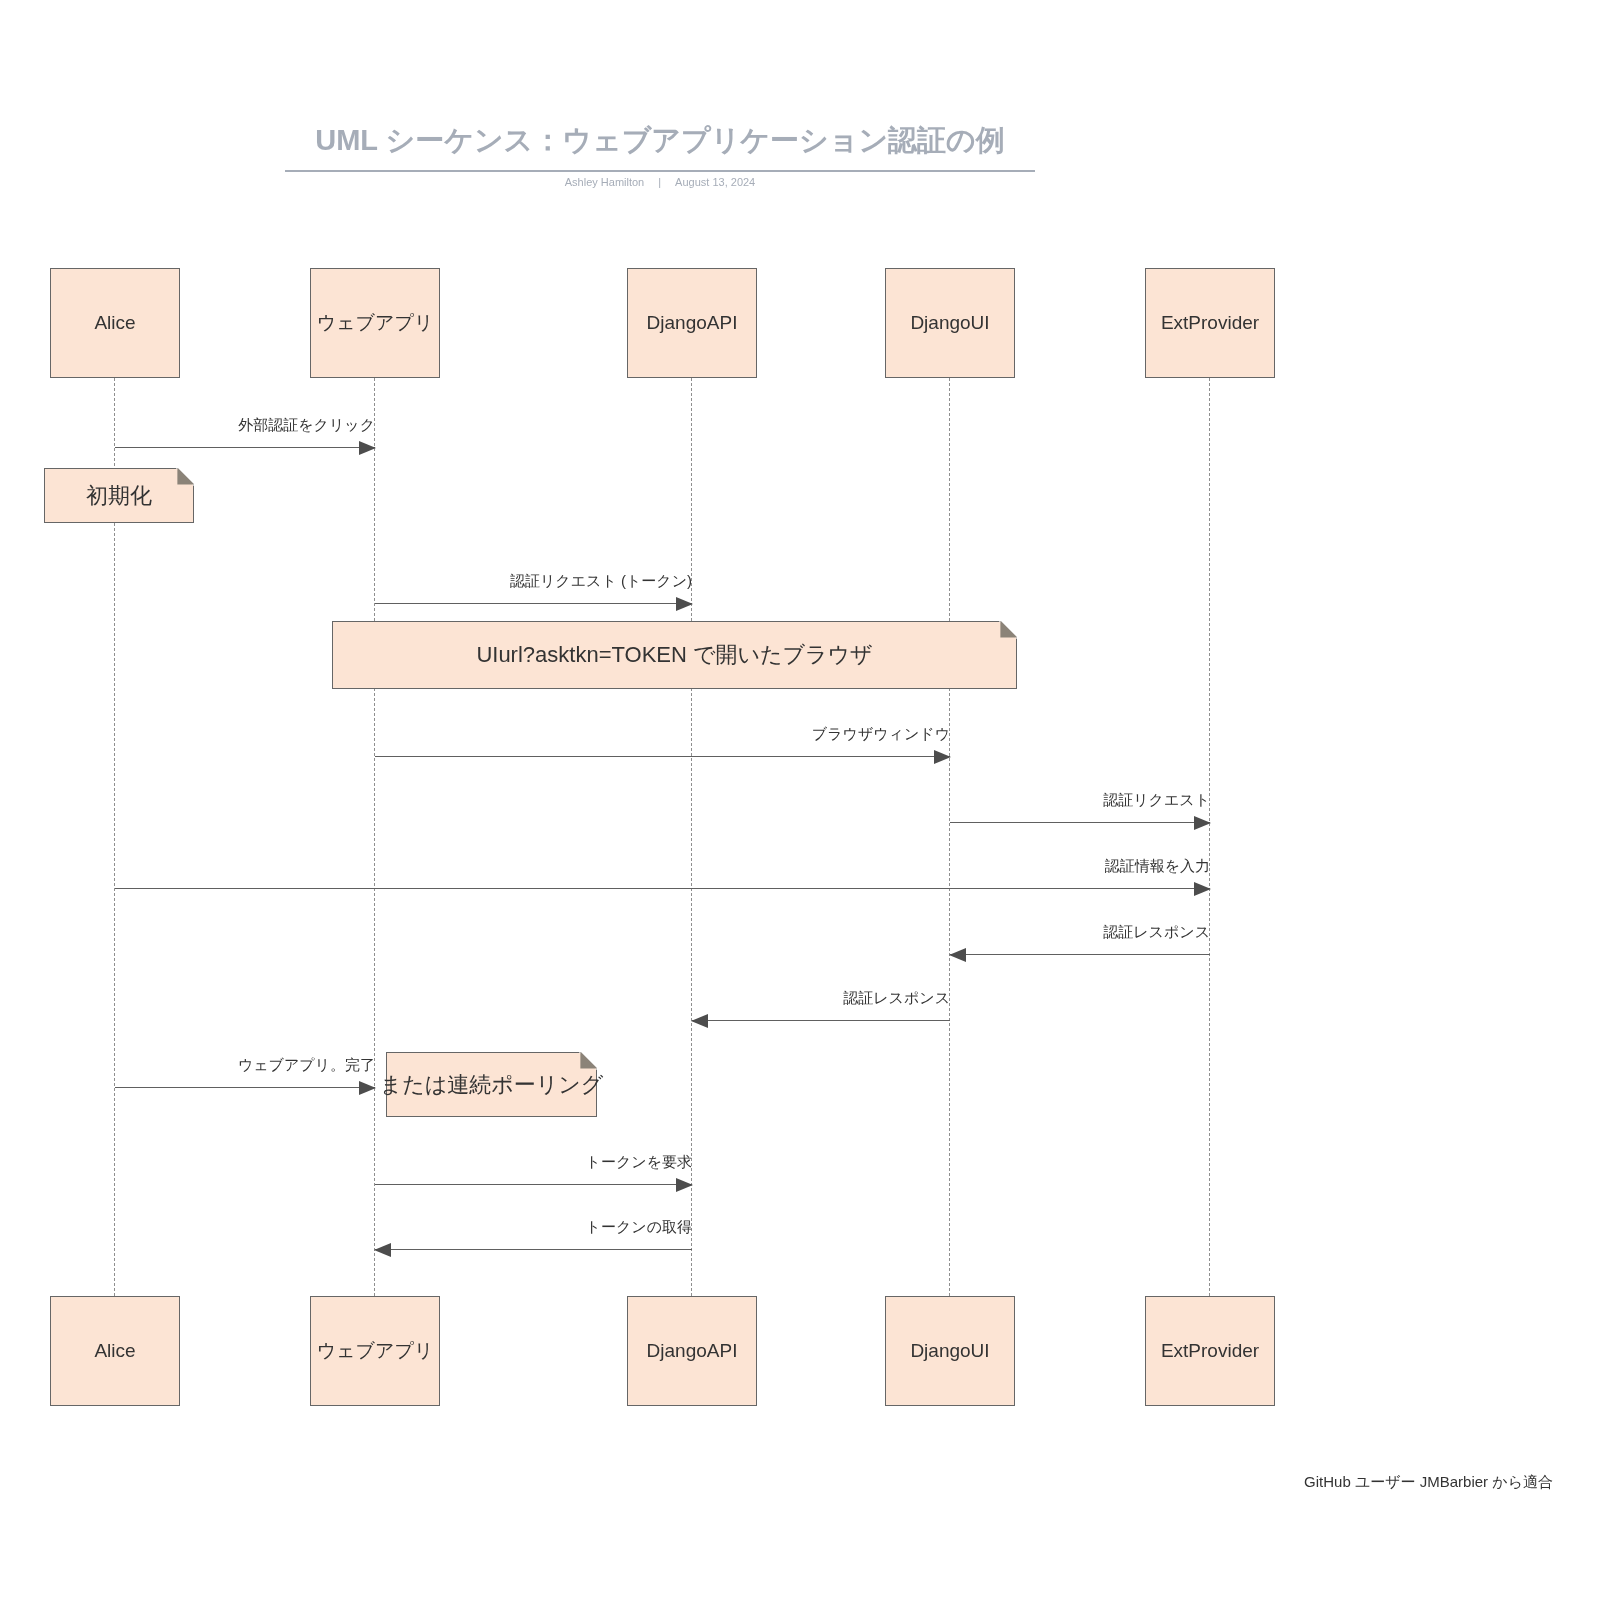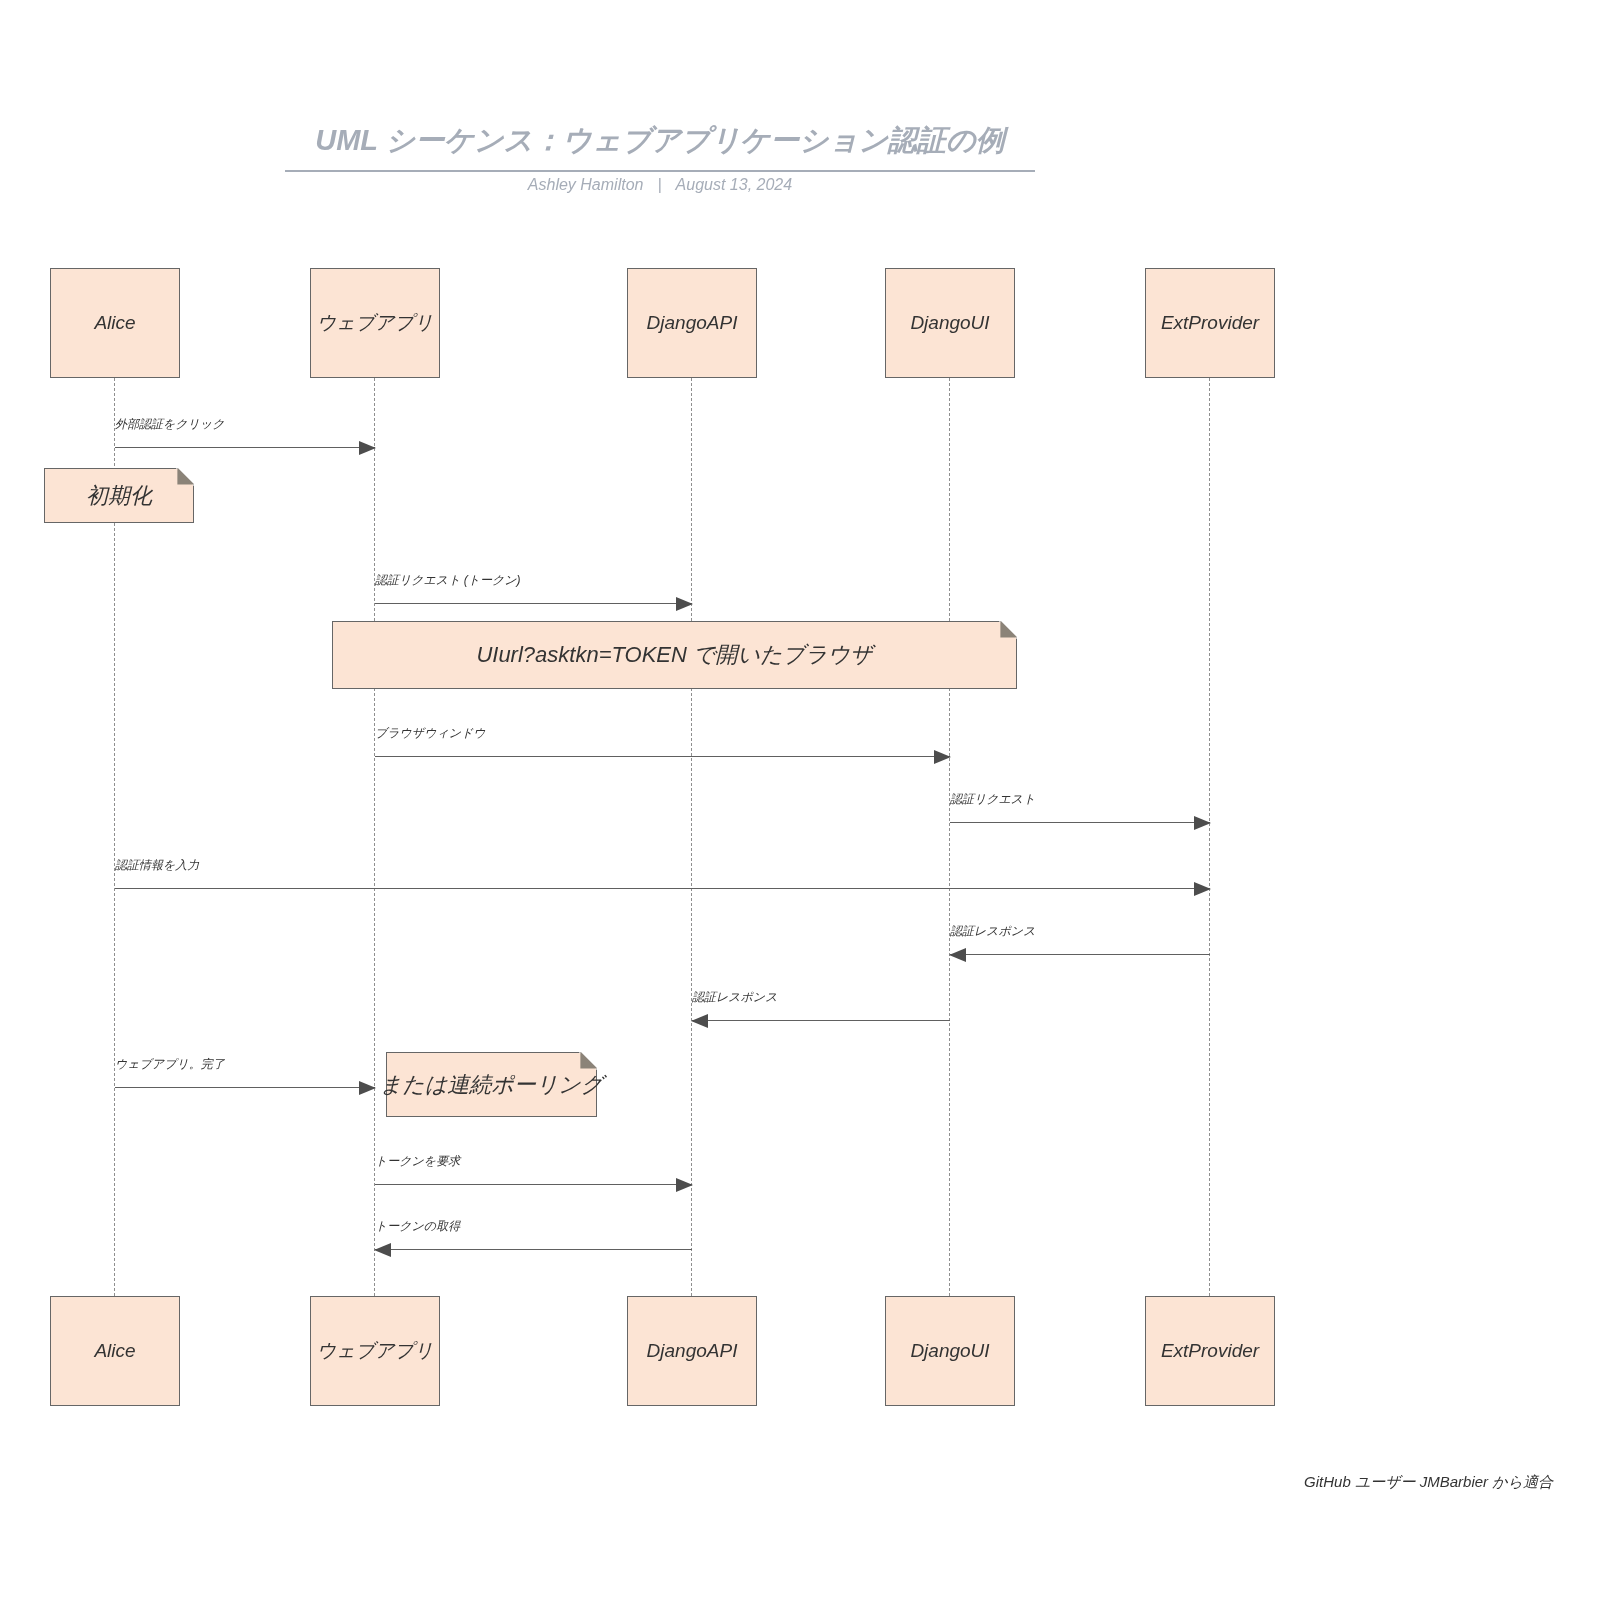--- a/index.html
+++ b/index.html
@@ -1,47 +1,47 @@
 <!DOCTYPE html>
 <html style="--node-fill: #fce4d4; --node-border: #666666; --text: #333333; --arrow-line: #606060; --arrow-head: #4d4d4d; --lifeline: #8f8f8f; --title: #a6adb8; --note-fold: #8b8378;"><head>
 <meta charset="utf-8">
 <style>
   html,body{margin:0;padding:0;background:#ffffff;}
   .canvas{
     position:relative;width:1601px;height:1601px;background:#ffffff;
-    font-family:"Liberation Sans","DejaVu Sans",sans-serif;overflow:hidden;color:#333;font-style:italic;
+    font-family:"Liberation Sans","DejaVu Sans",sans-serif;overflow:hidden;color:#333;
   }
   
   .title{
     position:absolute;left:285px;top:121px;width:750px;text-align:center;
     font-size:29px;font-weight:bold;color:var(--title,#a6adb8);
     padding-bottom:9px;border-bottom:2px solid var(--title,#a6adb8);white-space:nowrap;
   }
   .subtitle{
     position:absolute;left:285px;top:176px;width:750px;text-align:center;
-    font-size:16px;color:var(--title,#a6adb8);
+    font-size:11px;color:var(--title,#a6adb8);
   }
   .subtitle .sep{margin:0 14px;}
   
   .actor{
     position:absolute;width:130px;height:110px;box-sizing:border-box;
     background:var(--node-fill,#fce4d4);border:1.5px solid var(--node-border,#666);
     display:flex;align-items:center;justify-content:center;
     font-size:19px;color:var(--text,#333);text-align:center;
   }
   
   .lifeline{
     position:absolute;top:378px;height:918px;width:0;
     border-left:1.6px dashed var(--lifeline,#8f8f8f);
   }
   
   .msg{position:absolute;height:48px;}
   .msg .label{
-    position:absolute;left:0;right:0;top:5px;text-align:left;
-    font-size:12px;line-height:25px;color:var(--text,#333);white-space:nowrap;
+    position:absolute;left:0;right:0;top:5px;text-align:right;
+    font-size:15px;line-height:25px;color:var(--text,#333);white-space:nowrap;
   }
   .msg .line{
     position:absolute;left:0;right:0;top:40px;height:0;
     border-top:1.6px solid var(--arrow-line,#606060);
   }
   .arr{position:absolute;top:33.5px;width:0;height:0;
     border-top:7.5px solid transparent;border-bottom:7.5px solid transparent;}
   .arr.right{right:-1px;border-left:17px solid var(--arrow-head,#4d4d4d);}
   .arr.left{left:-1px;border-right:17px solid var(--arrow-head,#4d4d4d);}
   

